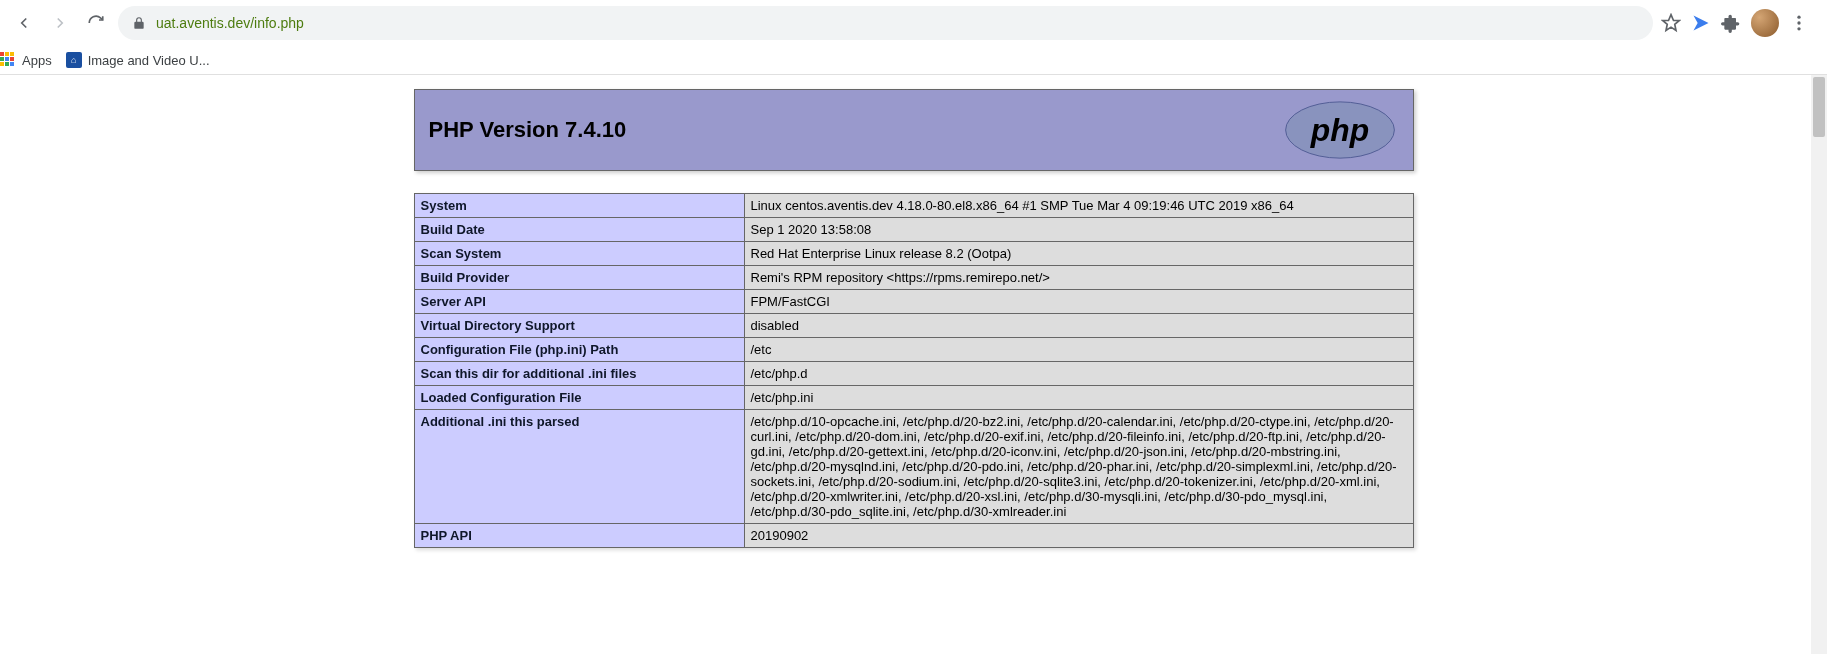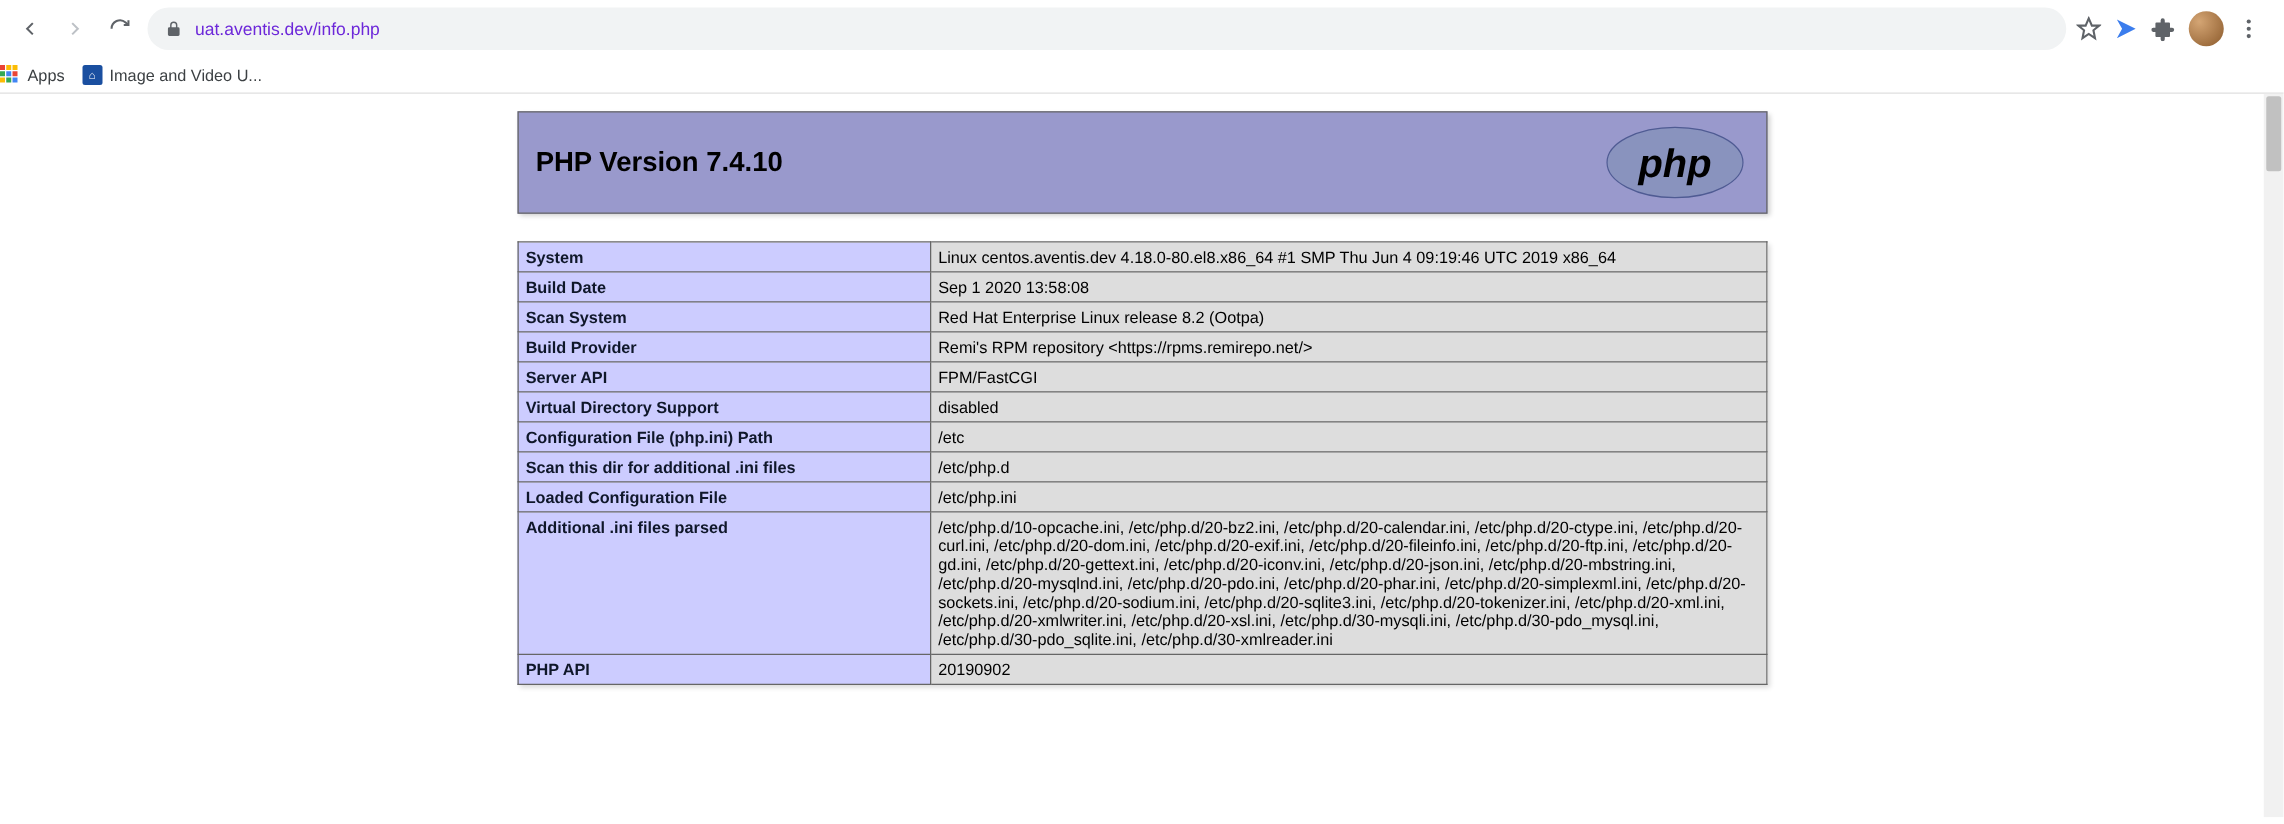--- a/index.html
+++ b/index.html
@@ -6,21 +6,21 @@
     body { font-family: Arial, Helvetica, sans-serif; background: #fff; }
 
     
     .browser-chrome { background: #fff; }
     .toolbar { display: flex; align-items: center; padding: 6px 10px; gap: 8px; }
     .nav-btn { width: 28px; height: 28px; display: flex; align-items: center; justify-content: center; color: #5f6368; cursor: pointer; border-radius: 50%; }
     .nav-btn.disabled { color: #bdc1c6; }
     .nav-btn svg { width: 18px; height: 18px; }
     .address-bar { flex: 1; background: #f1f3f4; border-radius: 18px; height: 34px; display: flex; align-items: center; padding: 0 14px; gap: 10px; }
     .lock-icon { width: 14px; height: 14px; color: #5f6368; }
-    .url-text { font-size: 14px; color: #6d28d9; }
+    .url-text { font-size: 14px; color: #4d7c0f; }
     .toolbar-right { display: flex; align-items: center; gap: 10px; padding-right: 8px; }
     .right-icon { width: 20px; height: 20px; color: #5f6368; display: flex; align-items: center; justify-content: center; }
     .avatar { width: 28px; height: 28px; border-radius: 50%; background: radial-gradient(circle at 30% 30%, #d4a574, #8b5a2b); }
     .bookmarks-bar { display: flex; align-items: center; padding: 6px 0; gap: 14px; border-bottom: 1px solid #e0e0e0; }
     .bookmark-item { display: flex; align-items: center; gap: 6px; font-size: 13px; color: #3c4043; cursor: pointer; }
     .apps-icon { width: 16px; height: 16px; display: grid; grid-template-columns: repeat(3, 4px); grid-template-rows: repeat(3, 4px); gap: 1px; }
     .apps-icon span:nth-child(1){background:#ea4335}.apps-icon span:nth-child(2){background:#fbbc04}.apps-icon span:nth-child(3){background:#fbbc04}.apps-icon span:nth-child(4){background:#34a853}.apps-icon span:nth-child(5){background:#4285f4}.apps-icon span:nth-child(6){background:#ea4335}.apps-icon span:nth-child(7){background:#fbbc04}.apps-icon span:nth-child(8){background:#34a853}.apps-icon span:nth-child(9){background:#4285f4}
     .fav-icon { width: 16px; height: 16px; background: #1a4fa0; border-radius: 2px; display: flex; align-items: center; justify-content: center; color: #fff; font-size: 9px; }
 
     
@@ -124,21 +124,21 @@
       <svg class="php-logo" viewBox="0 0 120 64">
         <ellipse cx="60" cy="32" rx="58" ry="30" fill="#8993be" stroke="#4f5b93" stroke-width="1"></ellipse>
         <text x="60" y="44" text-anchor="middle" font-family="Arial" font-size="34" font-weight="bold" font-style="italic" fill="#000">php</text>
       </svg>
     </div>
 
     <table class="info-table">
       <tbody id="phpinfo-rows">
           <tr>
             <td class="key">System</td>
-            <td class="val">Linux centos.aventis.dev 4.18.0-80.el8.x86_64 #1 SMP Thu Jun 4 09:19:46 UTC 2019 x86_64</td>
+            <td class="val">Linux centos.aventis.dev 4.18.0-80.el8.x86_64 #1 SMP Tue Mar 4 09:19:46 UTC 2019 x86_64</td>
           </tr>
           <tr>
             <td class="key">Build Date</td>
             <td class="val">Sep 1 2020 13:58:08</td>
           </tr>
           <tr>
             <td class="key">Scan System</td>
             <td class="val">Red Hat Enterprise Linux release 8.2 (Ootpa)</td>
           </tr>
           <tr>
@@ -159,21 +159,21 @@
           </tr>
           <tr>
             <td class="key">Scan this dir for additional .ini files</td>
             <td class="val">/etc/php.d</td>
           </tr>
           <tr>
             <td class="key">Loaded Configuration File</td>
             <td class="val">/etc/php.ini</td>
           </tr>
           <tr>
-            <td class="key">Additional .ini files parsed</td>
+            <td class="key">Additional .ini this parsed</td>
             <td class="val">/etc/php.d/10-opcache.ini, /etc/php.d/20-bz2.ini, /etc/php.d/20-calendar.ini, /etc/php.d/20-ctype.ini, /etc/php.d/20-curl.ini, /etc/php.d/20-dom.ini, /etc/php.d/20-exif.ini, /etc/php.d/20-fileinfo.ini, /etc/php.d/20-ftp.ini, /etc/php.d/20-gd.ini, /etc/php.d/20-gettext.ini, /etc/php.d/20-iconv.ini, /etc/php.d/20-json.ini, /etc/php.d/20-mbstring.ini, /etc/php.d/20-mysqlnd.ini, /etc/php.d/20-pdo.ini, /etc/php.d/20-phar.ini, /etc/php.d/20-simplexml.ini, /etc/php.d/20-sockets.ini, /etc/php.d/20-sodium.ini, /etc/php.d/20-sqlite3.ini, /etc/php.d/20-tokenizer.ini, /etc/php.d/20-xml.ini, /etc/php.d/20-xmlwriter.ini, /etc/php.d/20-xsl.ini, /etc/php.d/30-mysqli.ini, /etc/php.d/30-pdo_mysql.ini, /etc/php.d/30-pdo_sqlite.ini, /etc/php.d/30-xmlreader.ini</td>
           </tr>
           <tr>
             <td class="key">PHP API</td>
             <td class="val">20190902</td>
           </tr>
         </tbody>
     </table>
 
   </div>

